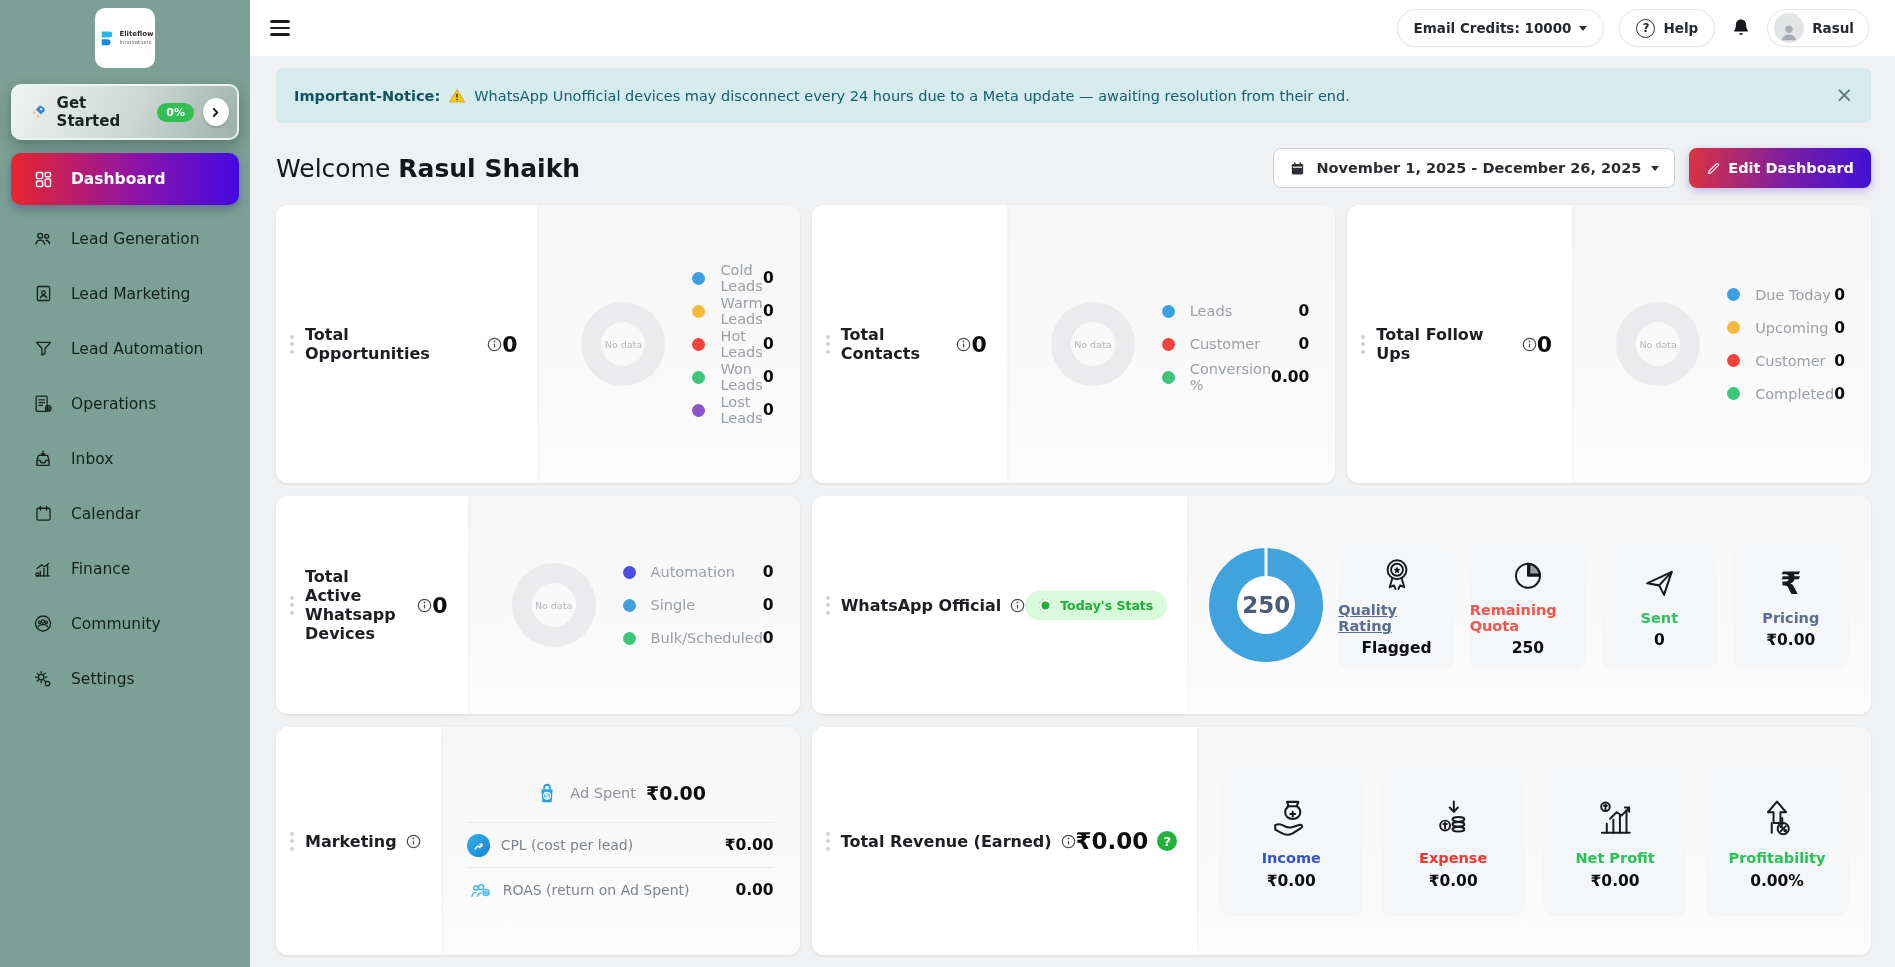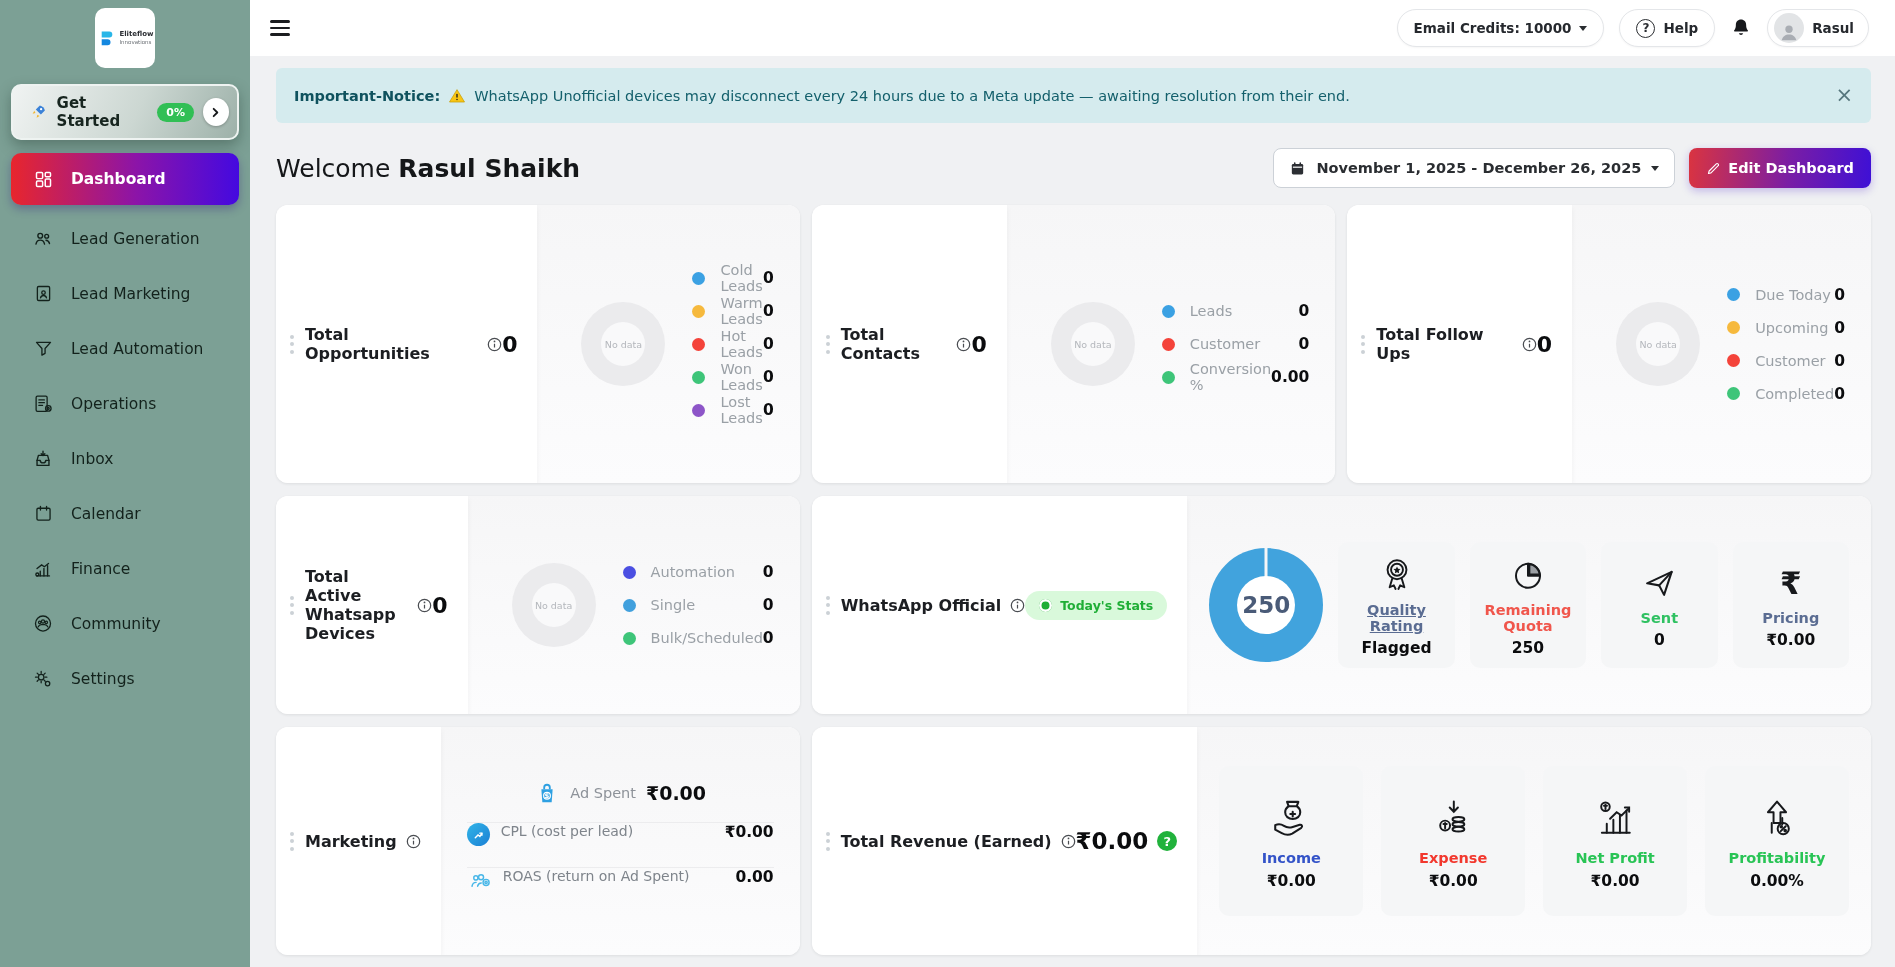--- a/index.html
+++ b/index.html
@@ -63,36 +63,36 @@
   .donut .hole { position:absolute; inset:20px; border-radius:50%; background:#f9f9fa; display:flex; align-items:center; justify-content:center; font-size:9.5px; color:#b4b7bc; }
   .legend { flex:1; margin:0 26px 0 27px; display:flex; flex-direction:column; }
   .lrow { display:flex; align-items:center; height:33px; }
   .ldot { width:13px; height:13px; border-radius:50%; margin-right:15px; flex-shrink:0; }
   .llabel { font-size:14.5px; color:#9aa0a6; }
   .lval { margin-left:auto; font-size:15.5px; font-weight:800; color:#0b0c0e; }
 
   
   .today-badge { margin-left:auto; background:#d9f9db; color:#1fae36; font-size:12.5px; font-weight:700; padding:7px 14px; border-radius:16px; display:flex; align-items:center; gap:8px; }
   .badge-dot { width:13px; height:13px; border-radius:50%; background:#1fae36; box-shadow:inset 0 0 0 2.5px #fff; }
-  .wa-body { padding:8px 22px; gap:15px;text-align:center; }
+  .wa-body { padding:8px 22px; gap:15px; }
   .big-donut { width:114px; height:114px; border-radius:50%; background:#41a3dd; position:relative; flex-shrink:0; }
   .big-donut .notch { position:absolute; left:50%; top:0; width:3px; height:29px; background:#f6f6f7; transform:translateX(-50%); }
   .big-donut .bhole { position:absolute; inset:28px; border-radius:50%; background:#fff; display:flex; align-items:center; justify-content:center; font-size:23px; font-weight:700; color:#4a5b78; }
   .stat-tile { flex:1; height:126px; background:#f5f6f7; border-radius:10px; display:flex; flex-direction:column; align-items:center; justify-content:center; gap:5px; }
   .stat-ic { height:44px; display:flex; align-items:center; }
   .stat-label { font-size:14.5px; font-weight:700; }
   .stat-value { font-size:15.5px; font-weight:800; color:#0b0c0e; }
   .rupee-glyph { font-size:31px; font-weight:600; color:#17191c; line-height:1; }
 
   
   .mkt-body { flex-direction:column; align-items:stretch; padding:4px 26px 10px; justify-content:center; display:flex; }
   .ad-row { display:flex; align-items:center; justify-content:center; gap:10px; height:58px; }
   .ad-label { font-size:14.5px; color:#8d9299; }
   .ad-value { font-size:19px; font-weight:800; color:#0b0c0e; }
-  .mrow { display:flex; align-items:flex-start; height:45px; border-top:1px solid #ececee; gap:11px; }
+  .mrow { display:flex; align-items:center; height:45px; border-top:1px solid #ececee; gap:11px; }
   .mrow-label { font-size:14px; color:#7e848b; }
   .mrow-val { margin-left:auto; font-size:15.5px; font-weight:800; color:#0b0c0e; }
   .cpl-circle { width:23px; height:23px; border-radius:50%; background:linear-gradient(135deg,#31b5e8,#1b7fd4); display:flex; align-items:center; justify-content:center; }
 
   
   .rev-total { margin-left:auto; font-size:23px; font-weight:800; color:#0b0c0e; }
   .q-icon { width:20px; height:20px; border-radius:50%; background:#21b23c; color:#fff; font-size:13px; font-weight:800; display:flex; align-items:center; justify-content:center; margin-left:9px; cursor:pointer; }
   .rev-body { padding:12px 22px; gap:18px; }
   .rev-tile { flex:1; height:150px; background:#f5f6f7; border-radius:10px; display:flex; flex-direction:column; align-items:center; justify-content:center; gap:6px; }
   .rev-ic { height:52px; display:flex; align-items:center; }

